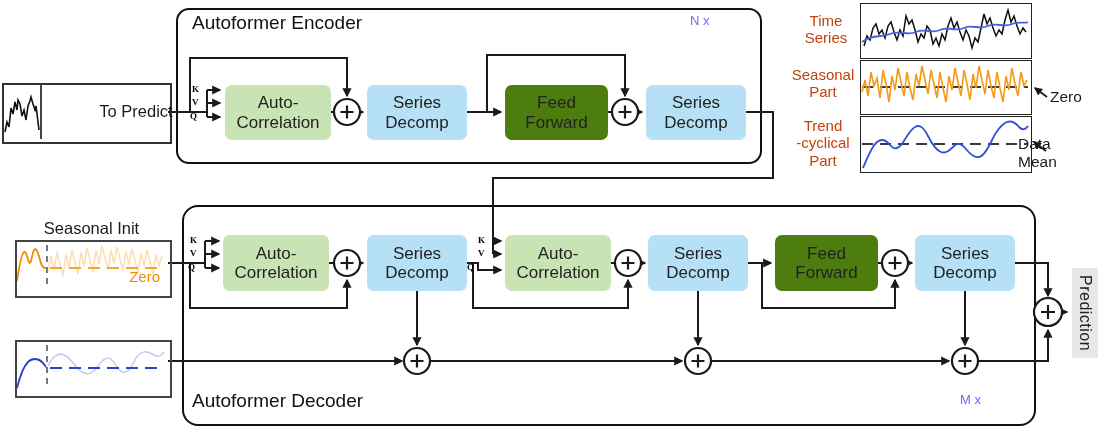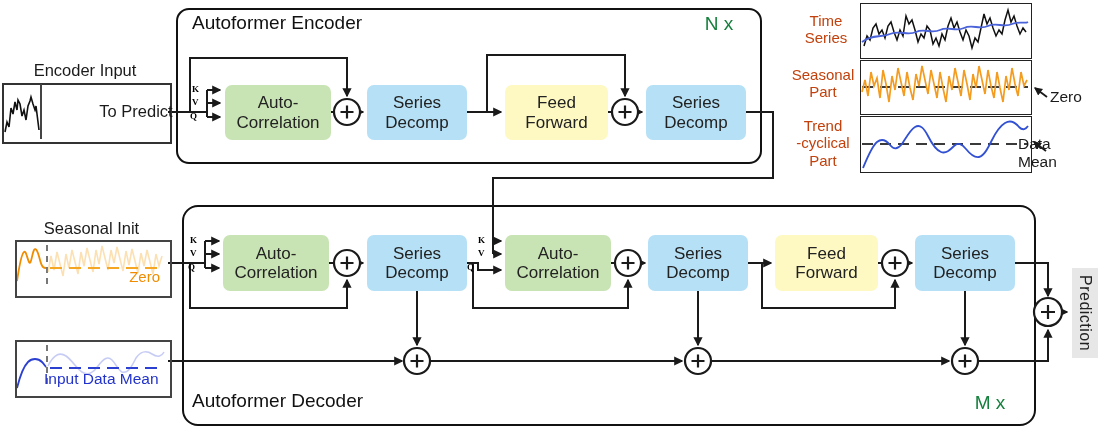--- a/index.html
+++ b/index.html
@@ -10,24 +10,24 @@
   #encoder-box{left:176px;top:8px;width:582px;height:152px;border-radius:13px;}
   #decoder-box{left:182px;top:205px;width:850px;height:217px;border-radius:16px;}
   
   #wires{position:absolute;left:0;top:0;z-index:2;}
   
   .blk{position:absolute;z-index:3;display:flex;align-items:center;justify-content:center;
        text-align:center;white-space:pre-line;font-size:17px;line-height:1.12;color:#222;
        border-radius:7px;}
   .ac{background:#c9e4b4;}
   .sd{background:#b5e0f5;}
-  .ff{background:#fef9c3;}
+  .ff{background:#4d7c0f;}
   
   .ttl{position:absolute;z-index:4;font-size:19px;color:#111;}
-  .rep{position:absolute;z-index:4;font-size:19px;color:#15803d;text-align:center;}
+  .rep{position:absolute;z-index:4;font-size:13px;color:#8b5cf6;text-align:left;}
   .lbl{position:absolute;z-index:4;font-size:16.5px;color:#1b1b1b;text-align:center;}
   .lgnd{position:absolute;z-index:4;font-size:15px;line-height:1.15;color:#c2410c;
         text-align:center;white-space:pre-line;}
   .ann{position:absolute;z-index:4;font-size:15.5px;color:#1b1b1b;white-space:pre-line;}
   .kvq{position:absolute;z-index:4;font-size:9px;font-weight:bold;
        font-family:"Liberation Serif", serif;color:#000;}
   
   .frame{position:absolute;z-index:3;border:1.8px solid #222;background:transparent;}
   .initframe{position:absolute;z-index:3;border:2px solid #444;background:transparent;}
   #input-box{position:absolute;z-index:3;border:2px solid #333;background:transparent;}
@@ -170,21 +170,20 @@
       <path d="M47,345 V389" stroke="#777" stroke-width="2" stroke-dasharray="6,5" fill="none"></path>
       <path d="M50,368 H164" stroke="#2b3fd0" stroke-width="2" stroke-dasharray="12,7" fill="none"></path>
       <path d="M17,388 C20,376 24,366 28,362 C32,358 38,358 42,362 C44,364 45,366 46,367" stroke="#2b3fd0" stroke-width="1.8" fill="none"></path>
       <path d="M48,366 C54,354 60,352 66,356 C72,360 76,368 82,372 C88,376 94,372 98,366 C104,358 108,356 112,360 C116,364 118,370 122,372 C128,374 132,366 136,358 C140,352 146,350 152,354 C158,358 162,356 164,352" stroke="#4455dd" stroke-width="1.6" opacity="0.3" fill="none"></path>
     </g>
   </svg>
 
   <div class="ttl" style="left:192px;top:12px;">Autoformer Encoder</div>
   <div class="rep" style="left:690px;top:13px;width:58px;">N x</div>
 
-  <div class="lbl" style="left:2px;top:61px;width:166px;">Encoder Input</div>
   <div id="input-box" style="left:2px;top:83px;width:166px;height:57px;"></div>
   <div id="input-divider" style="left:40px;top:84px;height:55px;"></div>
   <div id="to-predict" style="left:42px;top:83px;width:126px;height:57px;margin-left:31px;">To Predict</div>
 
   <div class="kvq" style="left:192px;top:84px;">K</div>
   <div class="kvq" style="left:192px;top:97px;">V</div>
   <div class="kvq" style="left:190px;top:111px;">Q</div>
 
   <div class="blk ac" style="left:225px;top:85px;width:106px;height:55px;">Auto-
 Correlation</div>
@@ -212,21 +211,20 @@
 Mean</div>
 
   <div class="ttl" style="left:192px;top:390px;">Autoformer Decoder</div>
   <div class="rep" style="left:960px;top:392px;width:60px;">M x</div>
 
   <div class="lbl" style="left:15px;top:219px;width:153px;">Seasonal Init</div>
   <div class="initframe" style="left:15px;top:240px;width:153px;height:54px;"></div>
   <div id="zero-init" style="left:100px;top:268px;width:60px;">Zero</div>
 
   <div class="initframe" style="left:15px;top:340px;width:153px;height:54px;"></div>
-  <div id="mean-init" style="left:44px;top:370px;">Input Data Mean</div>
 
   <div class="kvq" style="left:190px;top:235px;">K</div>
   <div class="kvq" style="left:190px;top:248px;">V</div>
   <div class="kvq" style="left:188px;top:262px;">Q</div>
 
   <div class="blk ac" style="left:223px;top:235px;width:106px;height:56px;">Auto-
 Correlation</div>
   <div class="blk sd" style="left:367px;top:235px;width:100px;height:56px;">Series
 Decomp</div>
 

